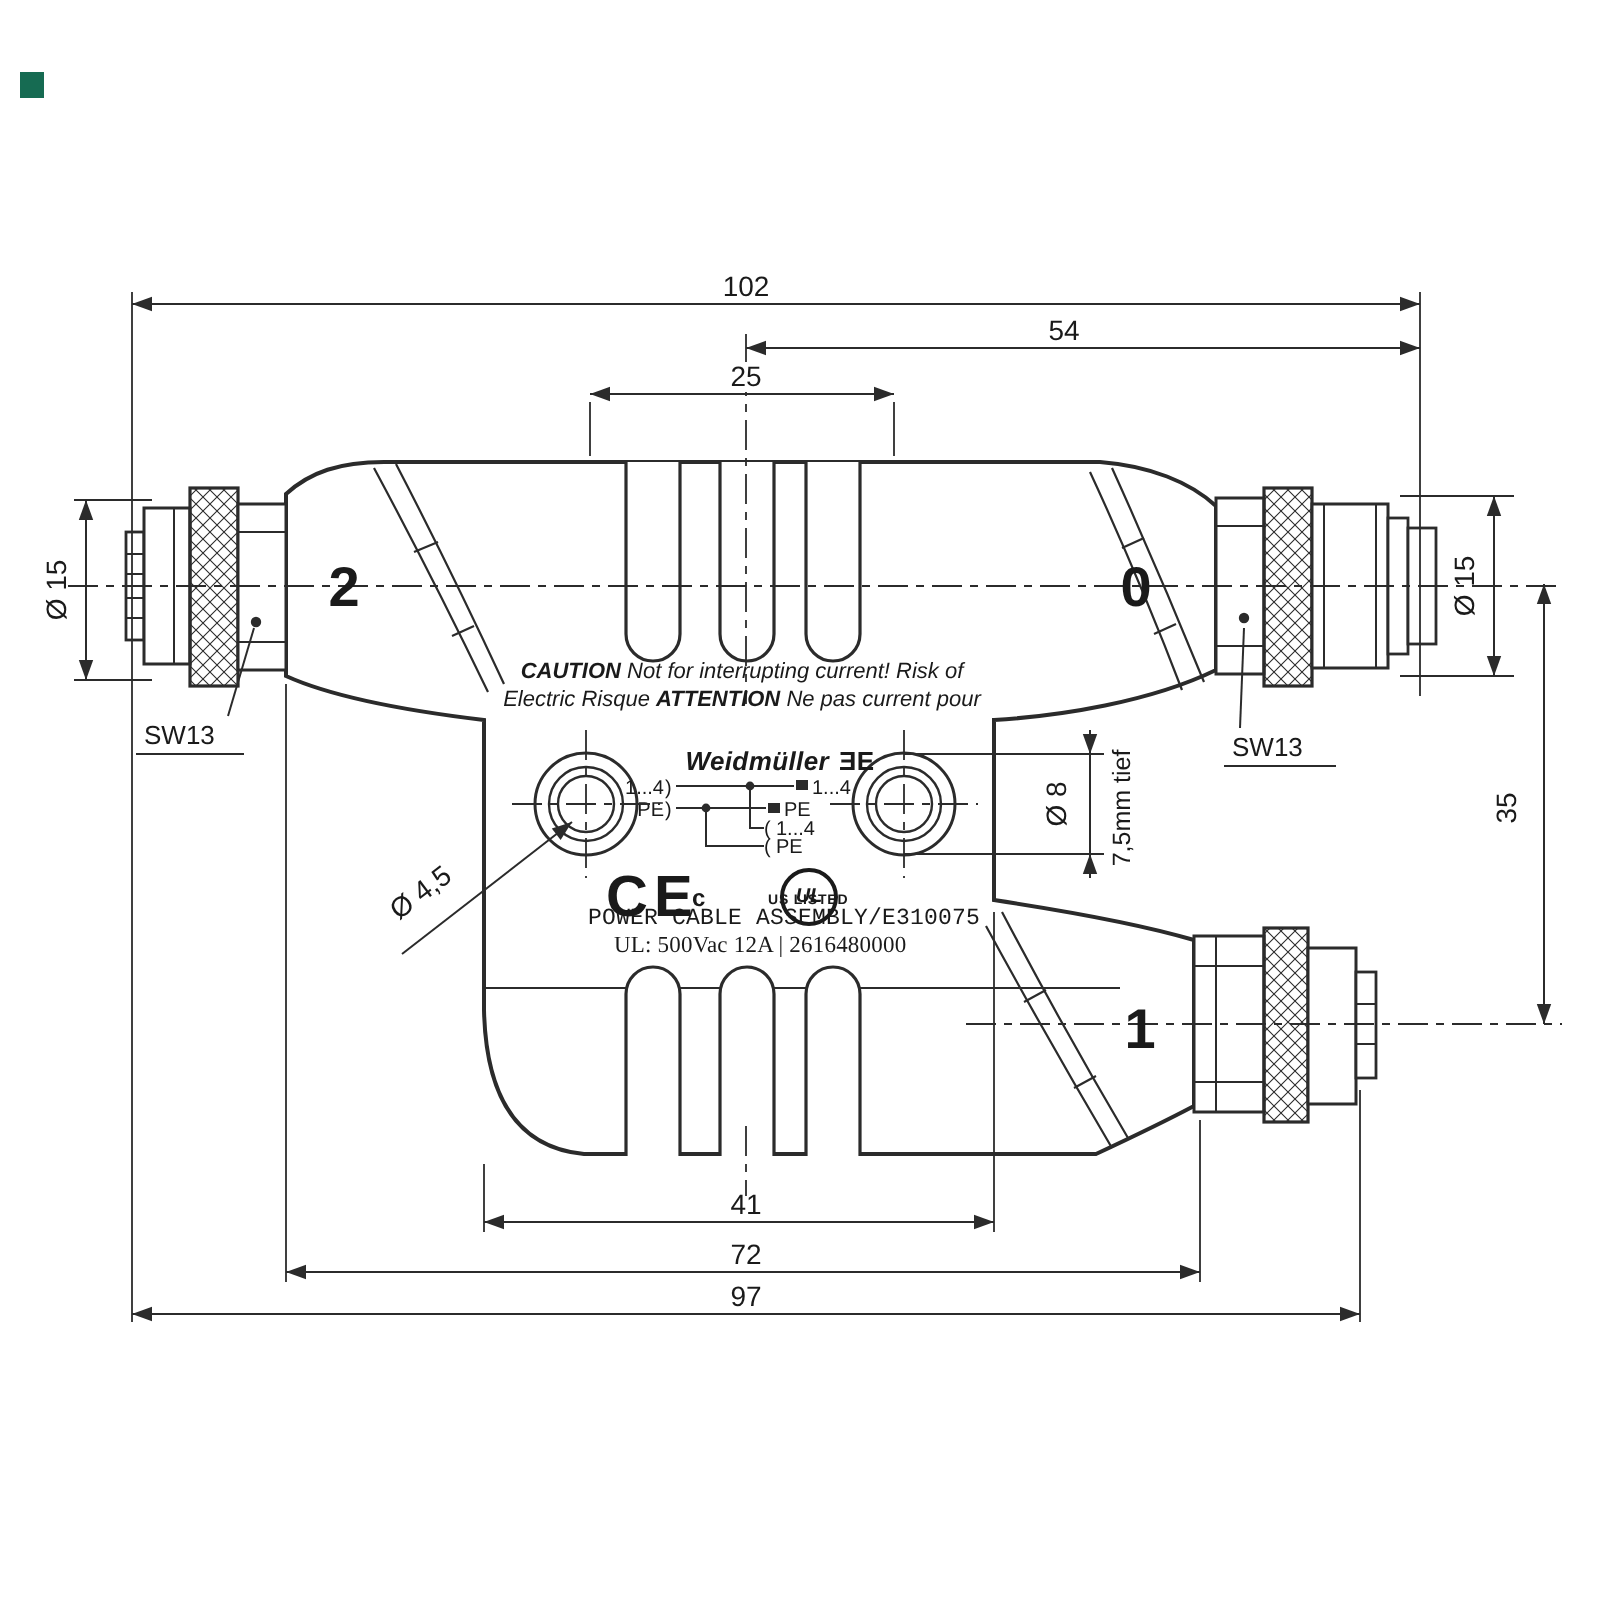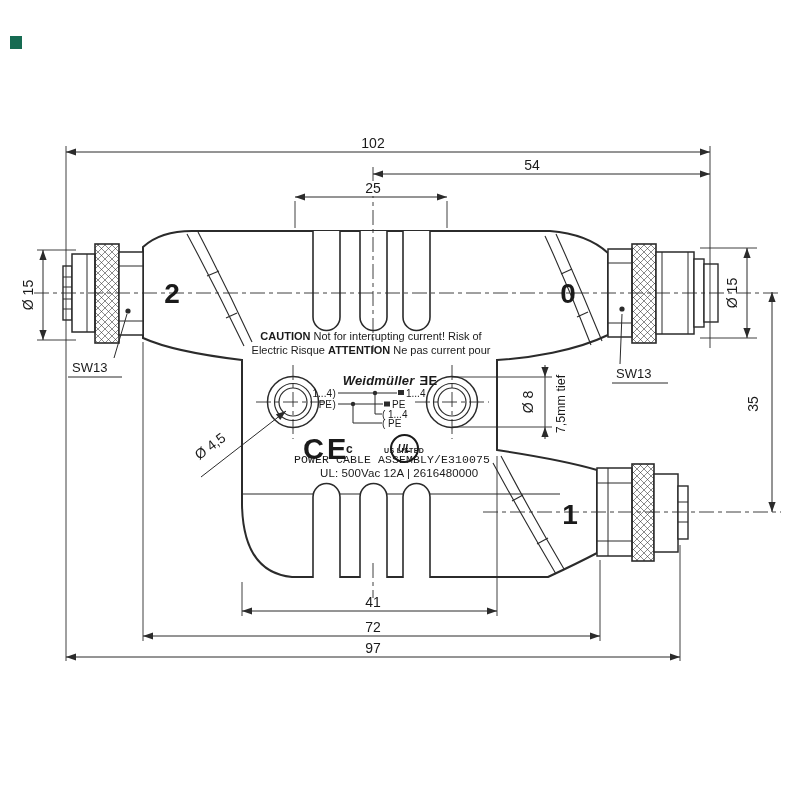--- a/index.html
+++ b/index.html
@@ -1,20 +1,20 @@
 <!DOCTYPE html>
 <html><head>
 <meta charset="utf-8">
 <style>
   html,body{margin:0;padding:0;background:#ffffff;}
   #stage{position:relative;width:800px;height:800px;background:#fff;overflow:hidden;
          font-family:"Liberation Sans", sans-serif;color:#1a1a1a;}
   #stage svg{position:absolute;left:0;top:0;}
   .ov{position:absolute;white-space:nowrap;color:#1a1a1a;}
-  .center{transform:translateX(-50%);}
+  .center{transform:translateX(-50%);font-style:italic;}
   .caut{font-size:11px;line-height:13px;letter-spacing:0;}
   .caut b{font-weight:700;}
   .logo{font-size:13px;font-weight:700;font-style:italic;letter-spacing:0.2px;margin-left:24px;}
   .logo .mark{font-style:normal;margin-left:5px;font-weight:700;}
   .ce{font-size:29px;font-weight:700;letter-spacing:3px;}
   .ulc{width:25px;height:25px;border:2.4px solid #1a1a1a;border-radius:50%;
        display:flex;align-items:center;justify-content:center;
        font-size:10px;font-weight:700;font-style:italic;}
   .small-c{font-size:12px;font-weight:700;}
   .uslisted{font-size:7px;font-weight:700;letter-spacing:0.4px;}
@@ -241,14 +241,14 @@
   <div class="ov logo center" style="left:366px;top:373px;"><span>Weidmüller</span><span class="mark">ƎE</span></div>
 
   <div class="ov ce" style="left:303px;top:433px;">CE</div>
   <div class="ov small-c" style="left:346px;top:442px;">c</div>
   <div class="ov ulc" style="left:355px;top:434px;margin-left:35px;">
       <span>UL</span>
     </div>
   <div class="ov uslisted" style="left:384px;top:447px;">US LISTED</div>
 
   <div class="ov prod" style="left:294px;top:453px;font-family:Liberation Mono, monospace;">POWER CABLE ASSEMBLY/E310075</div>
-  <div class="ov prod" style="left:320px;top:467px;">UL: 500Vac 12A | 2616480000</div>
+  <div class="ov prod" style="left:307px;top:467px;font-family:Liberation Serif, serif;">UL: 500Vac 12A | 2616480000</div>
 </div>
 
 </body></html>

